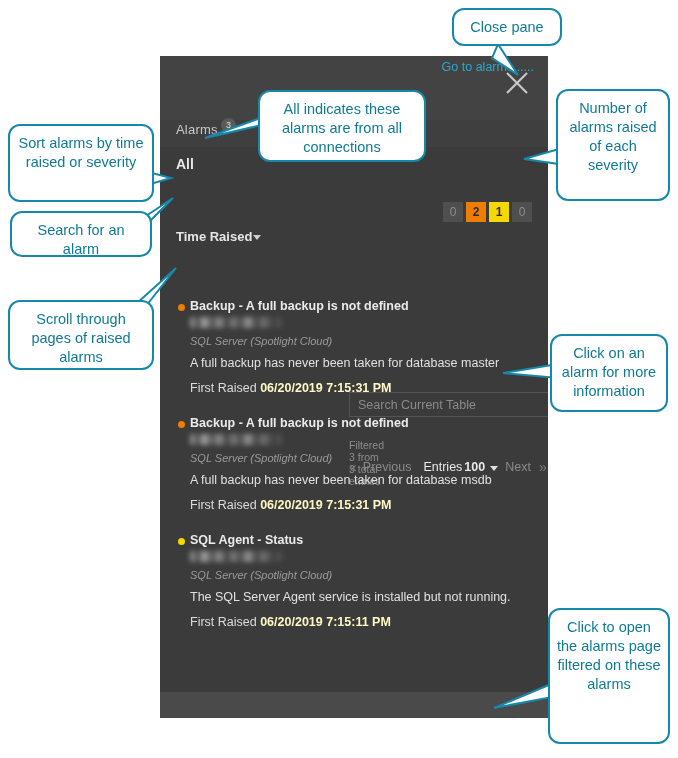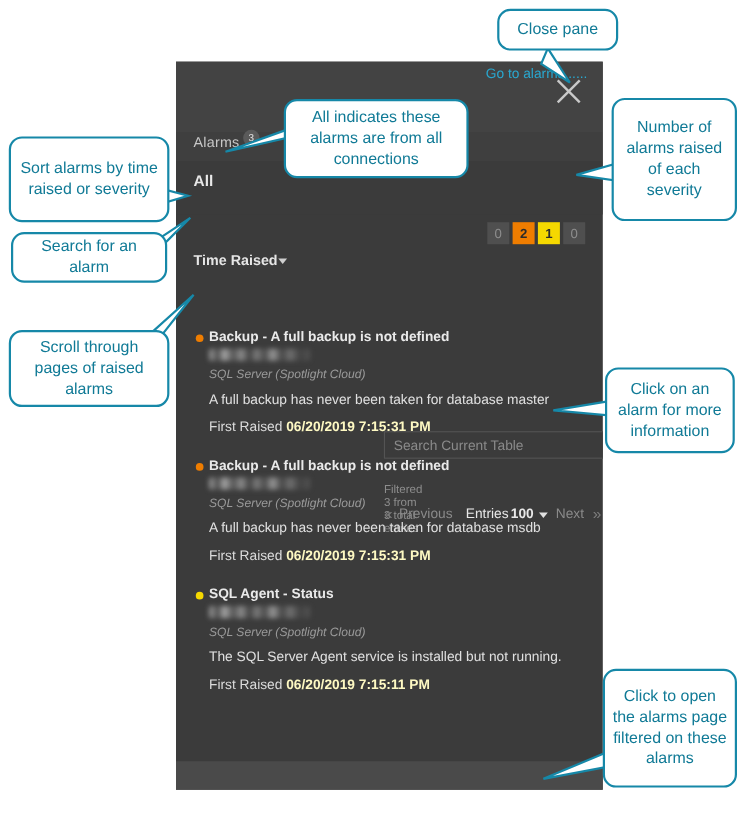--- a/index.html
+++ b/index.html
@@ -301,21 +301,21 @@
   .callout {
     position: absolute;
     background: #ffffff;
     border: 2px solid #1688a8;
     border-radius: 12px;
     color: #107a96;
     font-size: 14.5px;
     line-height: 19px;
     text-align: center;
     display: flex;
-    align-items: center;
+    align-items: flex-start;
     justify-content: center;
     padding: 8px 6px;
     box-sizing: border-box;
     z-index: 5;
   }
   .tail {
     position: absolute;
     z-index: 4;
   }
   .tail svg { display:block; overflow: visible; }
@@ -495,15 +495,15 @@
 </div>
 
 <div class="callout" style="left:8px; top:300px; width:146px; height:70px;">
   <span>Scroll through pages of raised alarms</span>
 </div>
 
 <div class="callout" style="left:550px; top:334px; width:118px; height:78px;">
   <span>Click on an alarm for more information</span>
 </div>
 
-<div class="callout" style="left:548px; top:608px; width:122px; height:108px;">
+<div class="callout" style="left:548px; top:608px; width:122px; height:136px;">
   <span>Click to open the alarms page filtered on these alarms</span>
 </div>
 
 </body></html>

